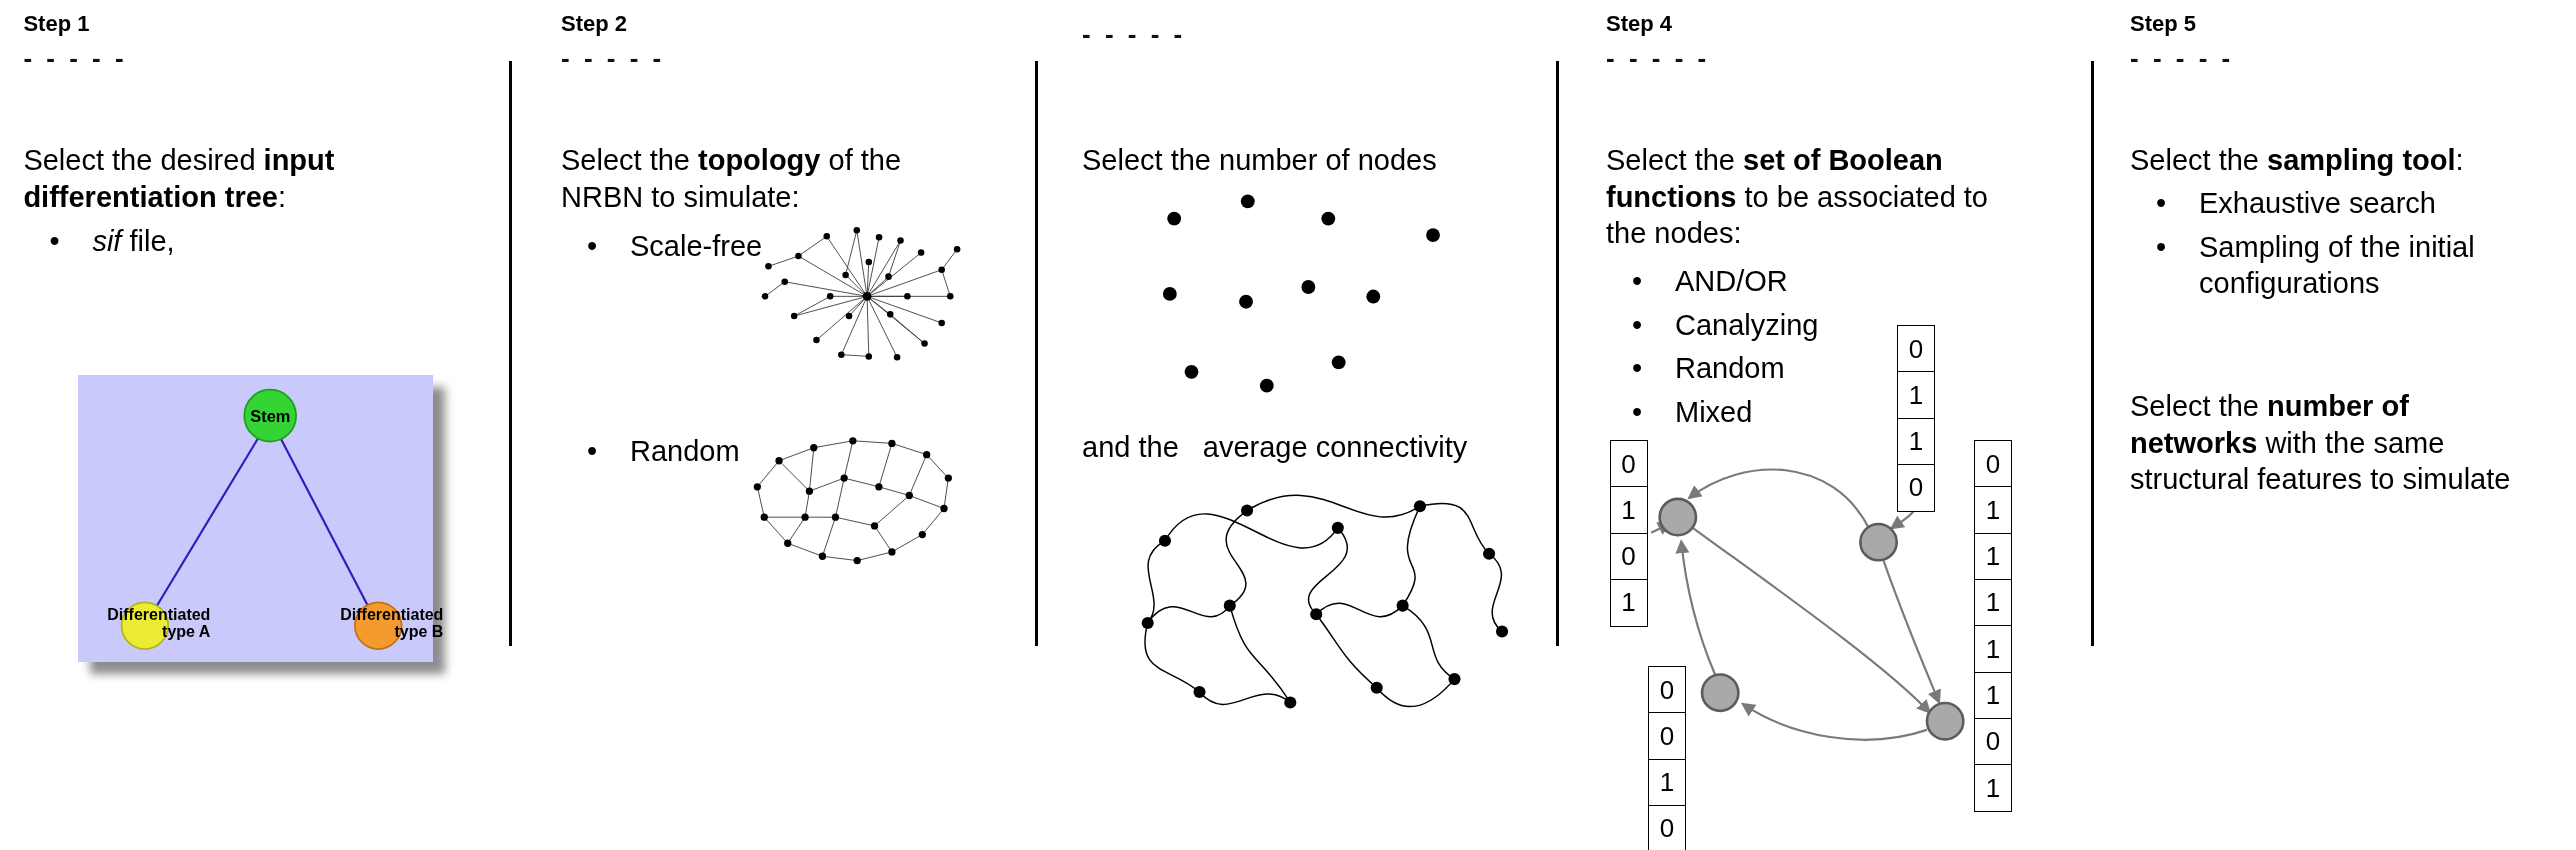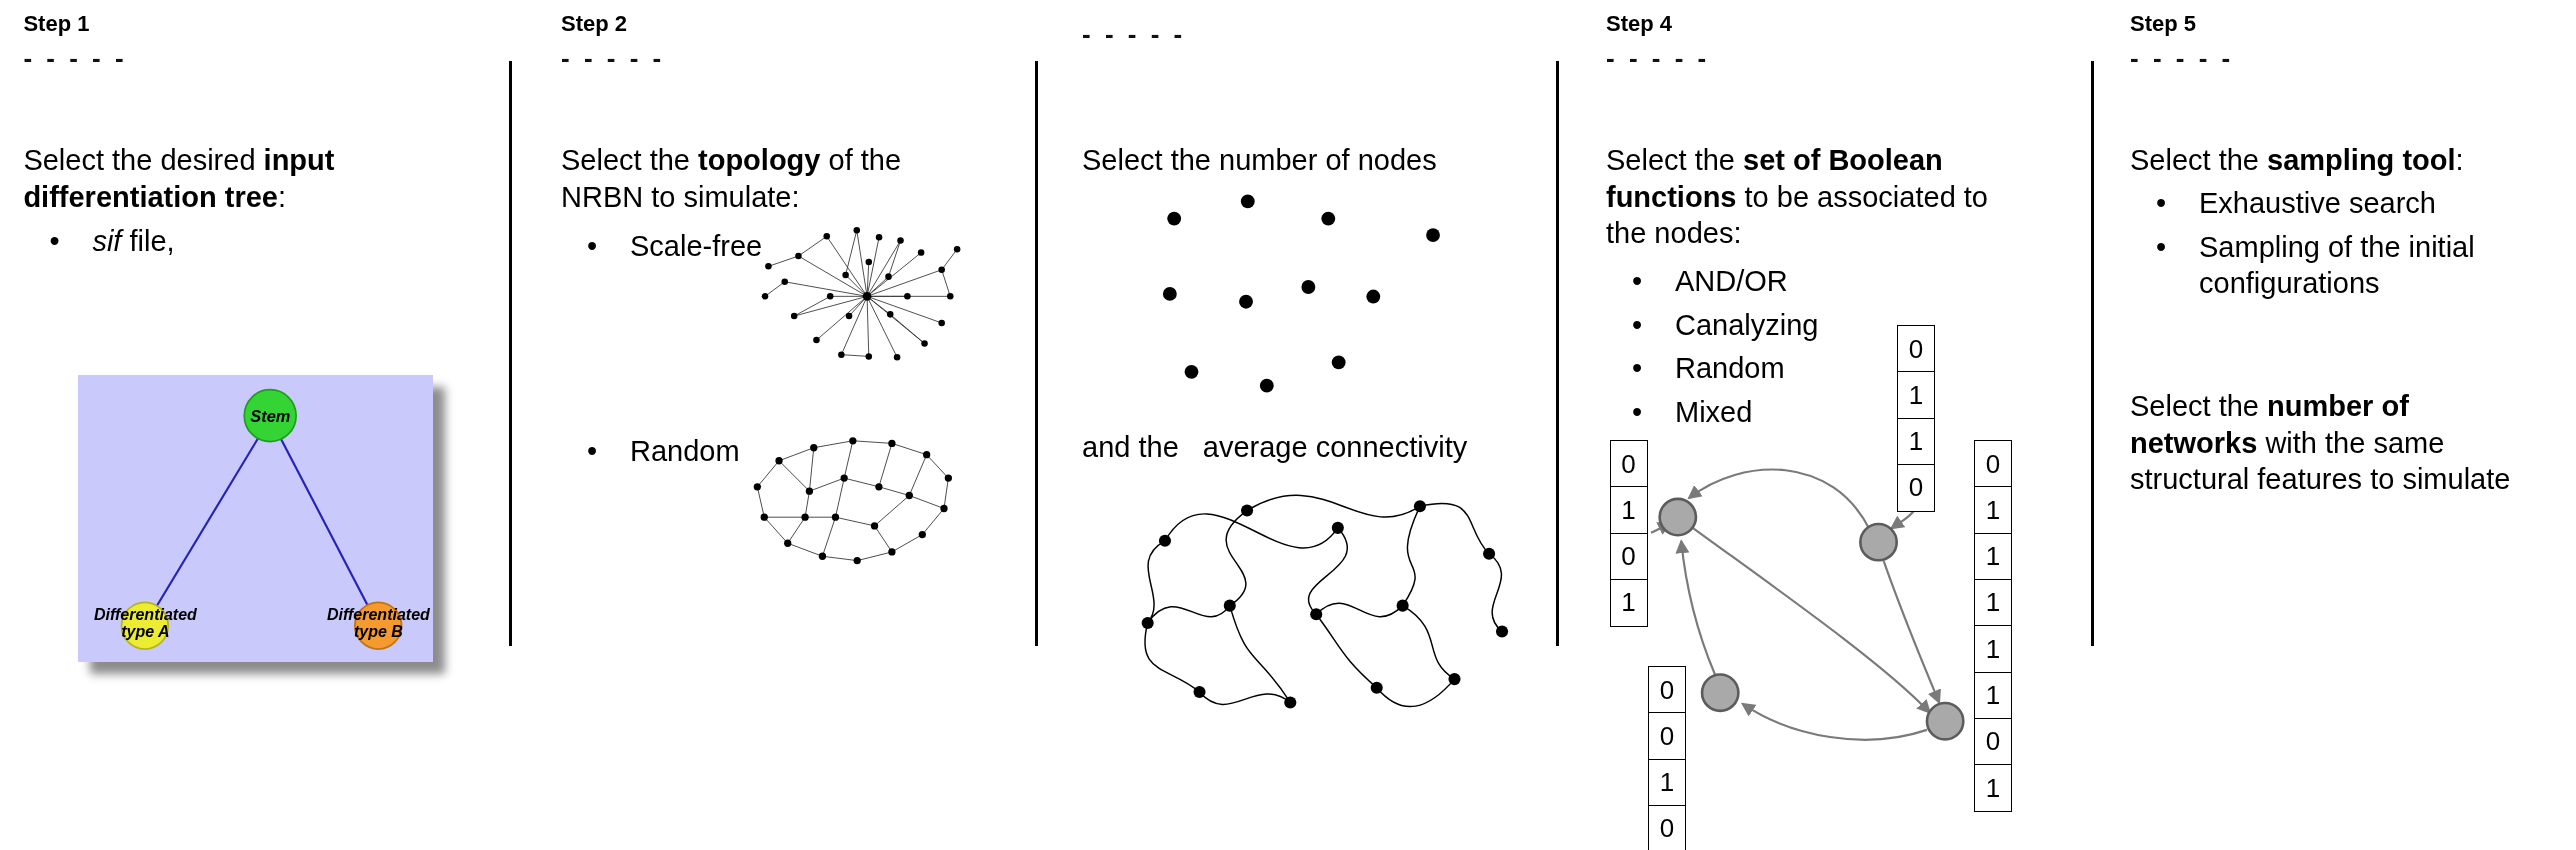--- a/index.html
+++ b/index.html
@@ -15,21 +15,21 @@
 
   .intro, .para { position:absolute; left:0; font-size:29px; line-height:1.26; }
   .bullets { position:absolute; left:0; list-style:none; font-size:29px; line-height:1.26; }
   .bullets li { position:relative; padding-left:69px; margin-bottom:7px; }
   .bullets li::before { content:"\2022"; position:absolute; left:26px; }
 
   
   .tree-box { position:absolute; width:355px; height:287px; background:#c9c9fb;
               box-shadow:12px 12px 8.7px rgba(0,0,0,0.45); }
   .tree-label { position:absolute; transform:translate(-50%,-50%); font-weight:700;
-                text-align:center; white-space:pre-line; color:#000;font-style:italic; }
+                text-align:right; white-space:pre-line; color:#000; }
   .tree-label.root { font-size:16.4px; }
   .tree-label.child { font-size:16px; line-height:1.05; width:130px; }
 
   .graphic { position:absolute; }
   .net-edges { stroke:#333; stroke-width:1; fill:none; }
   .net-dot { fill:#000; }
   .tangle-edges { stroke:#000; stroke-width:1.7; fill:none; }
 
   
   .bool-diagram { position:absolute; width:417px; height:526px; }

